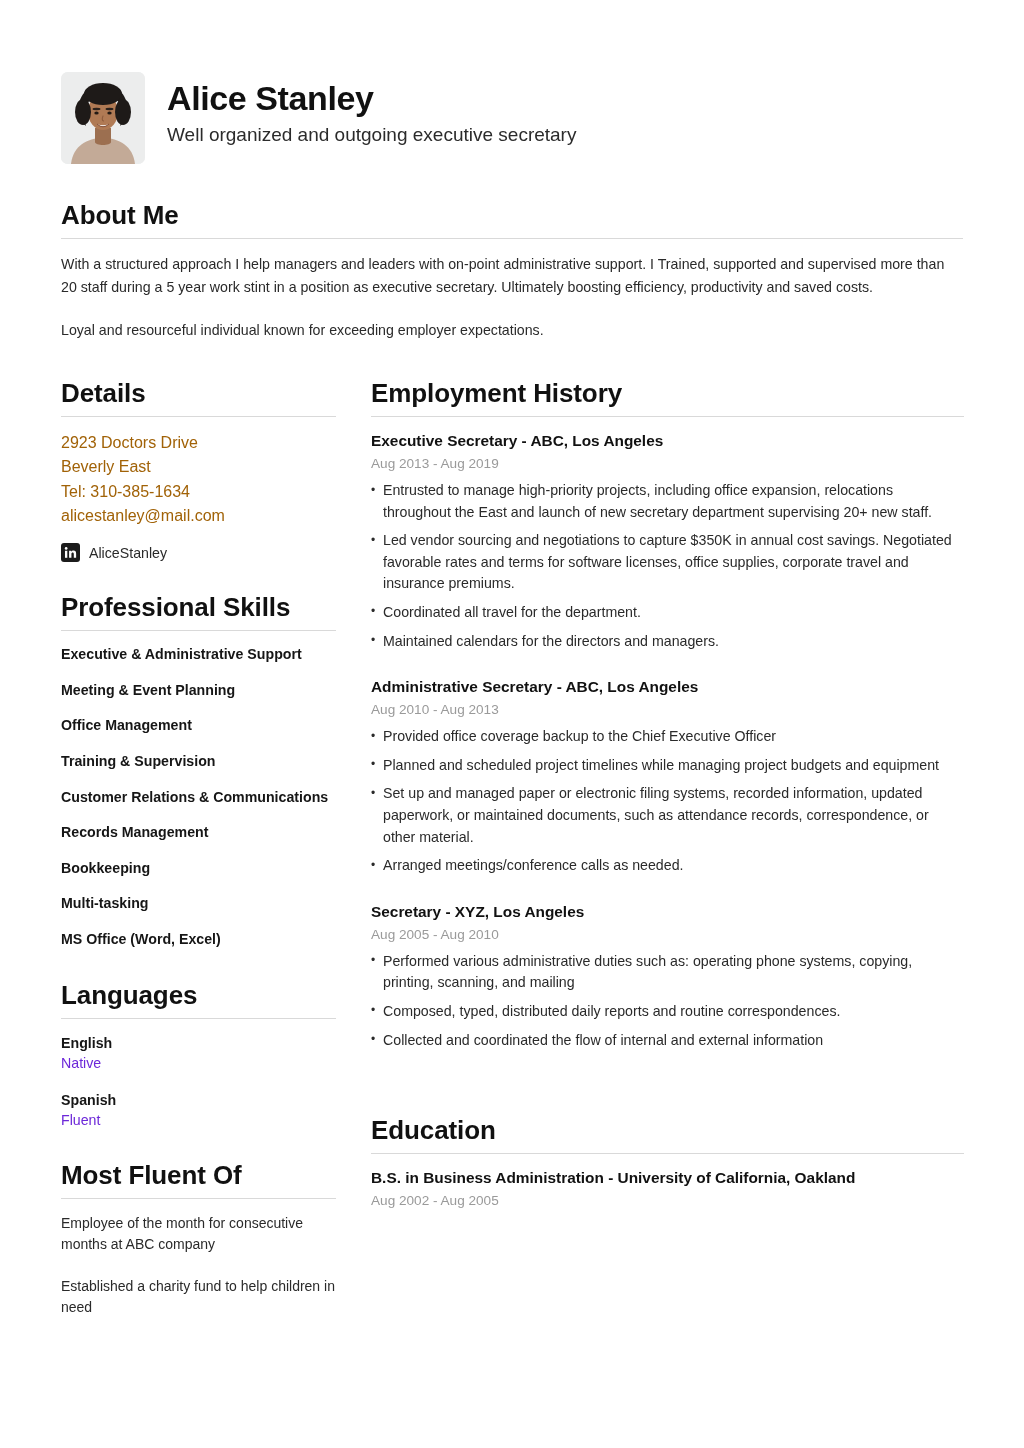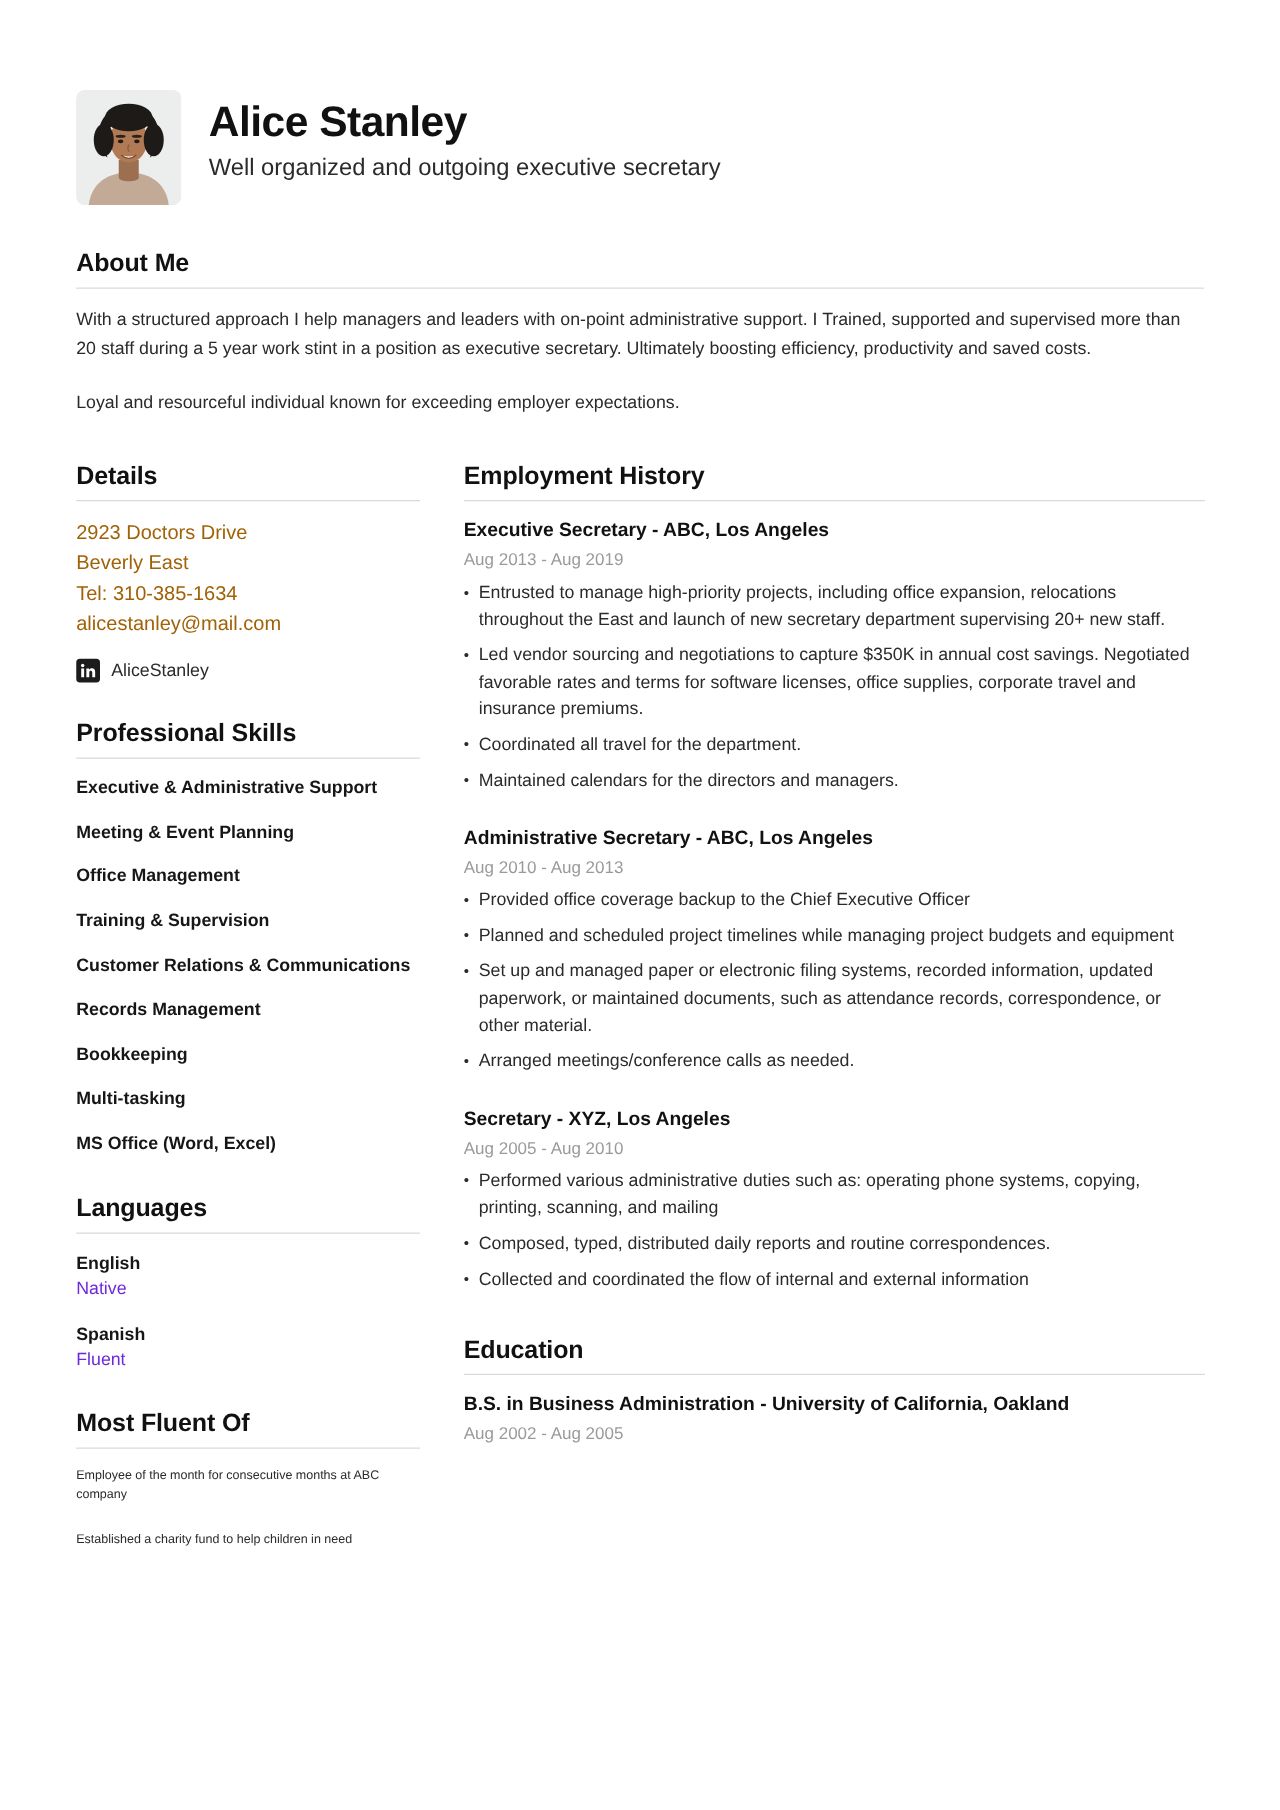--- a/index.html
+++ b/index.html
@@ -55,21 +55,21 @@
   .headline {
     font-size: 19px;
     font-weight: 400;
     color: #2b2b2b;
     line-height: 1.25;
     margin: 0;
   }
 
   
   .sec-title {
-    font-size: 20px;
+    font-size: 26px;
     font-weight: 700;
     color: #111111;
     margin: 0 0 7px 0;
     letter-spacing: -0.1px;
   }
   .sec-rule {
     height: 1px;
     background: #d9d9d9;
     width: 100%;
     margin-bottom: 14px;
@@ -149,29 +149,29 @@
   }
   .lang-level {
     font-size: 14.2px;
     font-weight: 400;
     color: #6d28d9;
     line-height: 1.42;
   }
 
   .proud-list { margin: 0; padding: 0; list-style: none; }
   .proud-item {
-    font-size: 10px;
+    font-size: 14px;
     line-height: 1.52;
     color: #2a2a2a;
     margin-bottom: 20px;
   }
   .proud-item:last-child { margin-bottom: 0; }
 
   
-  .rblock { }
+  .rblock { margin-bottom: 30px; }
   .rblock:last-child { margin-bottom: 0; }
 
   .job { margin-bottom: 25px; }
   .job:last-child { margin-bottom: 0; }
 
   .job-title {
     font-size: 15.4px;
     font-weight: 700;
     color: #111111;
     line-height: 1.35;

